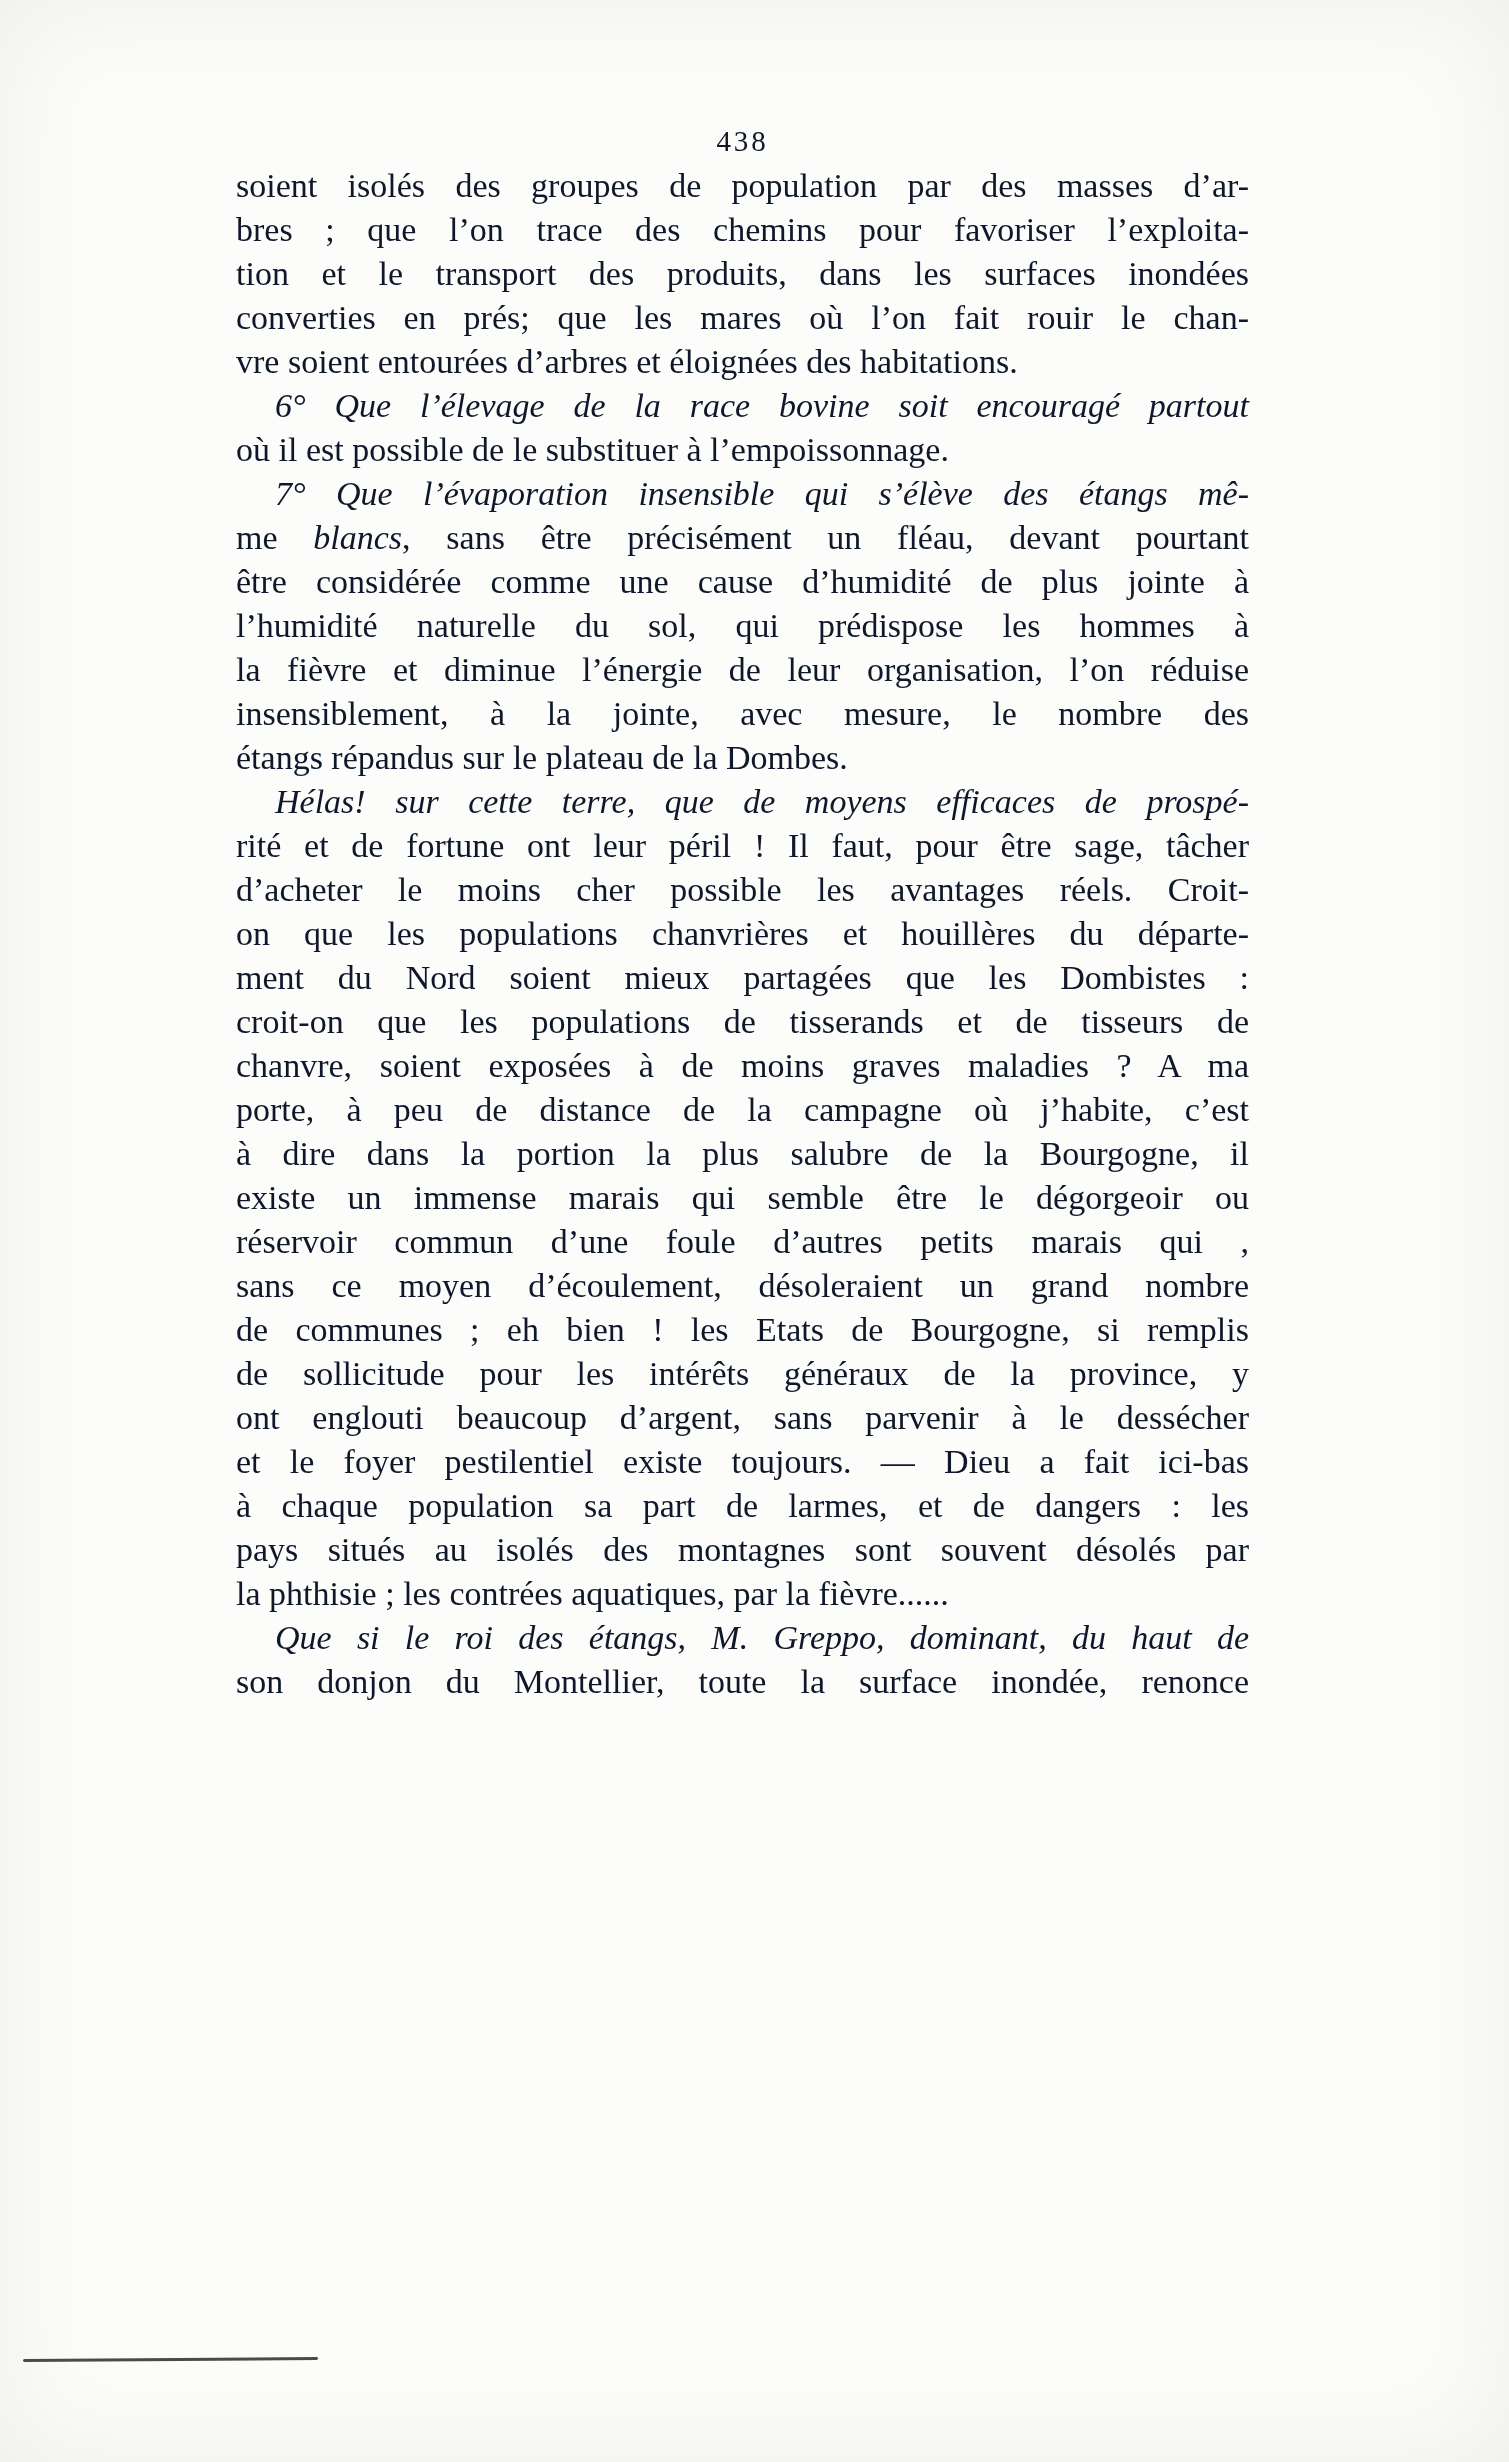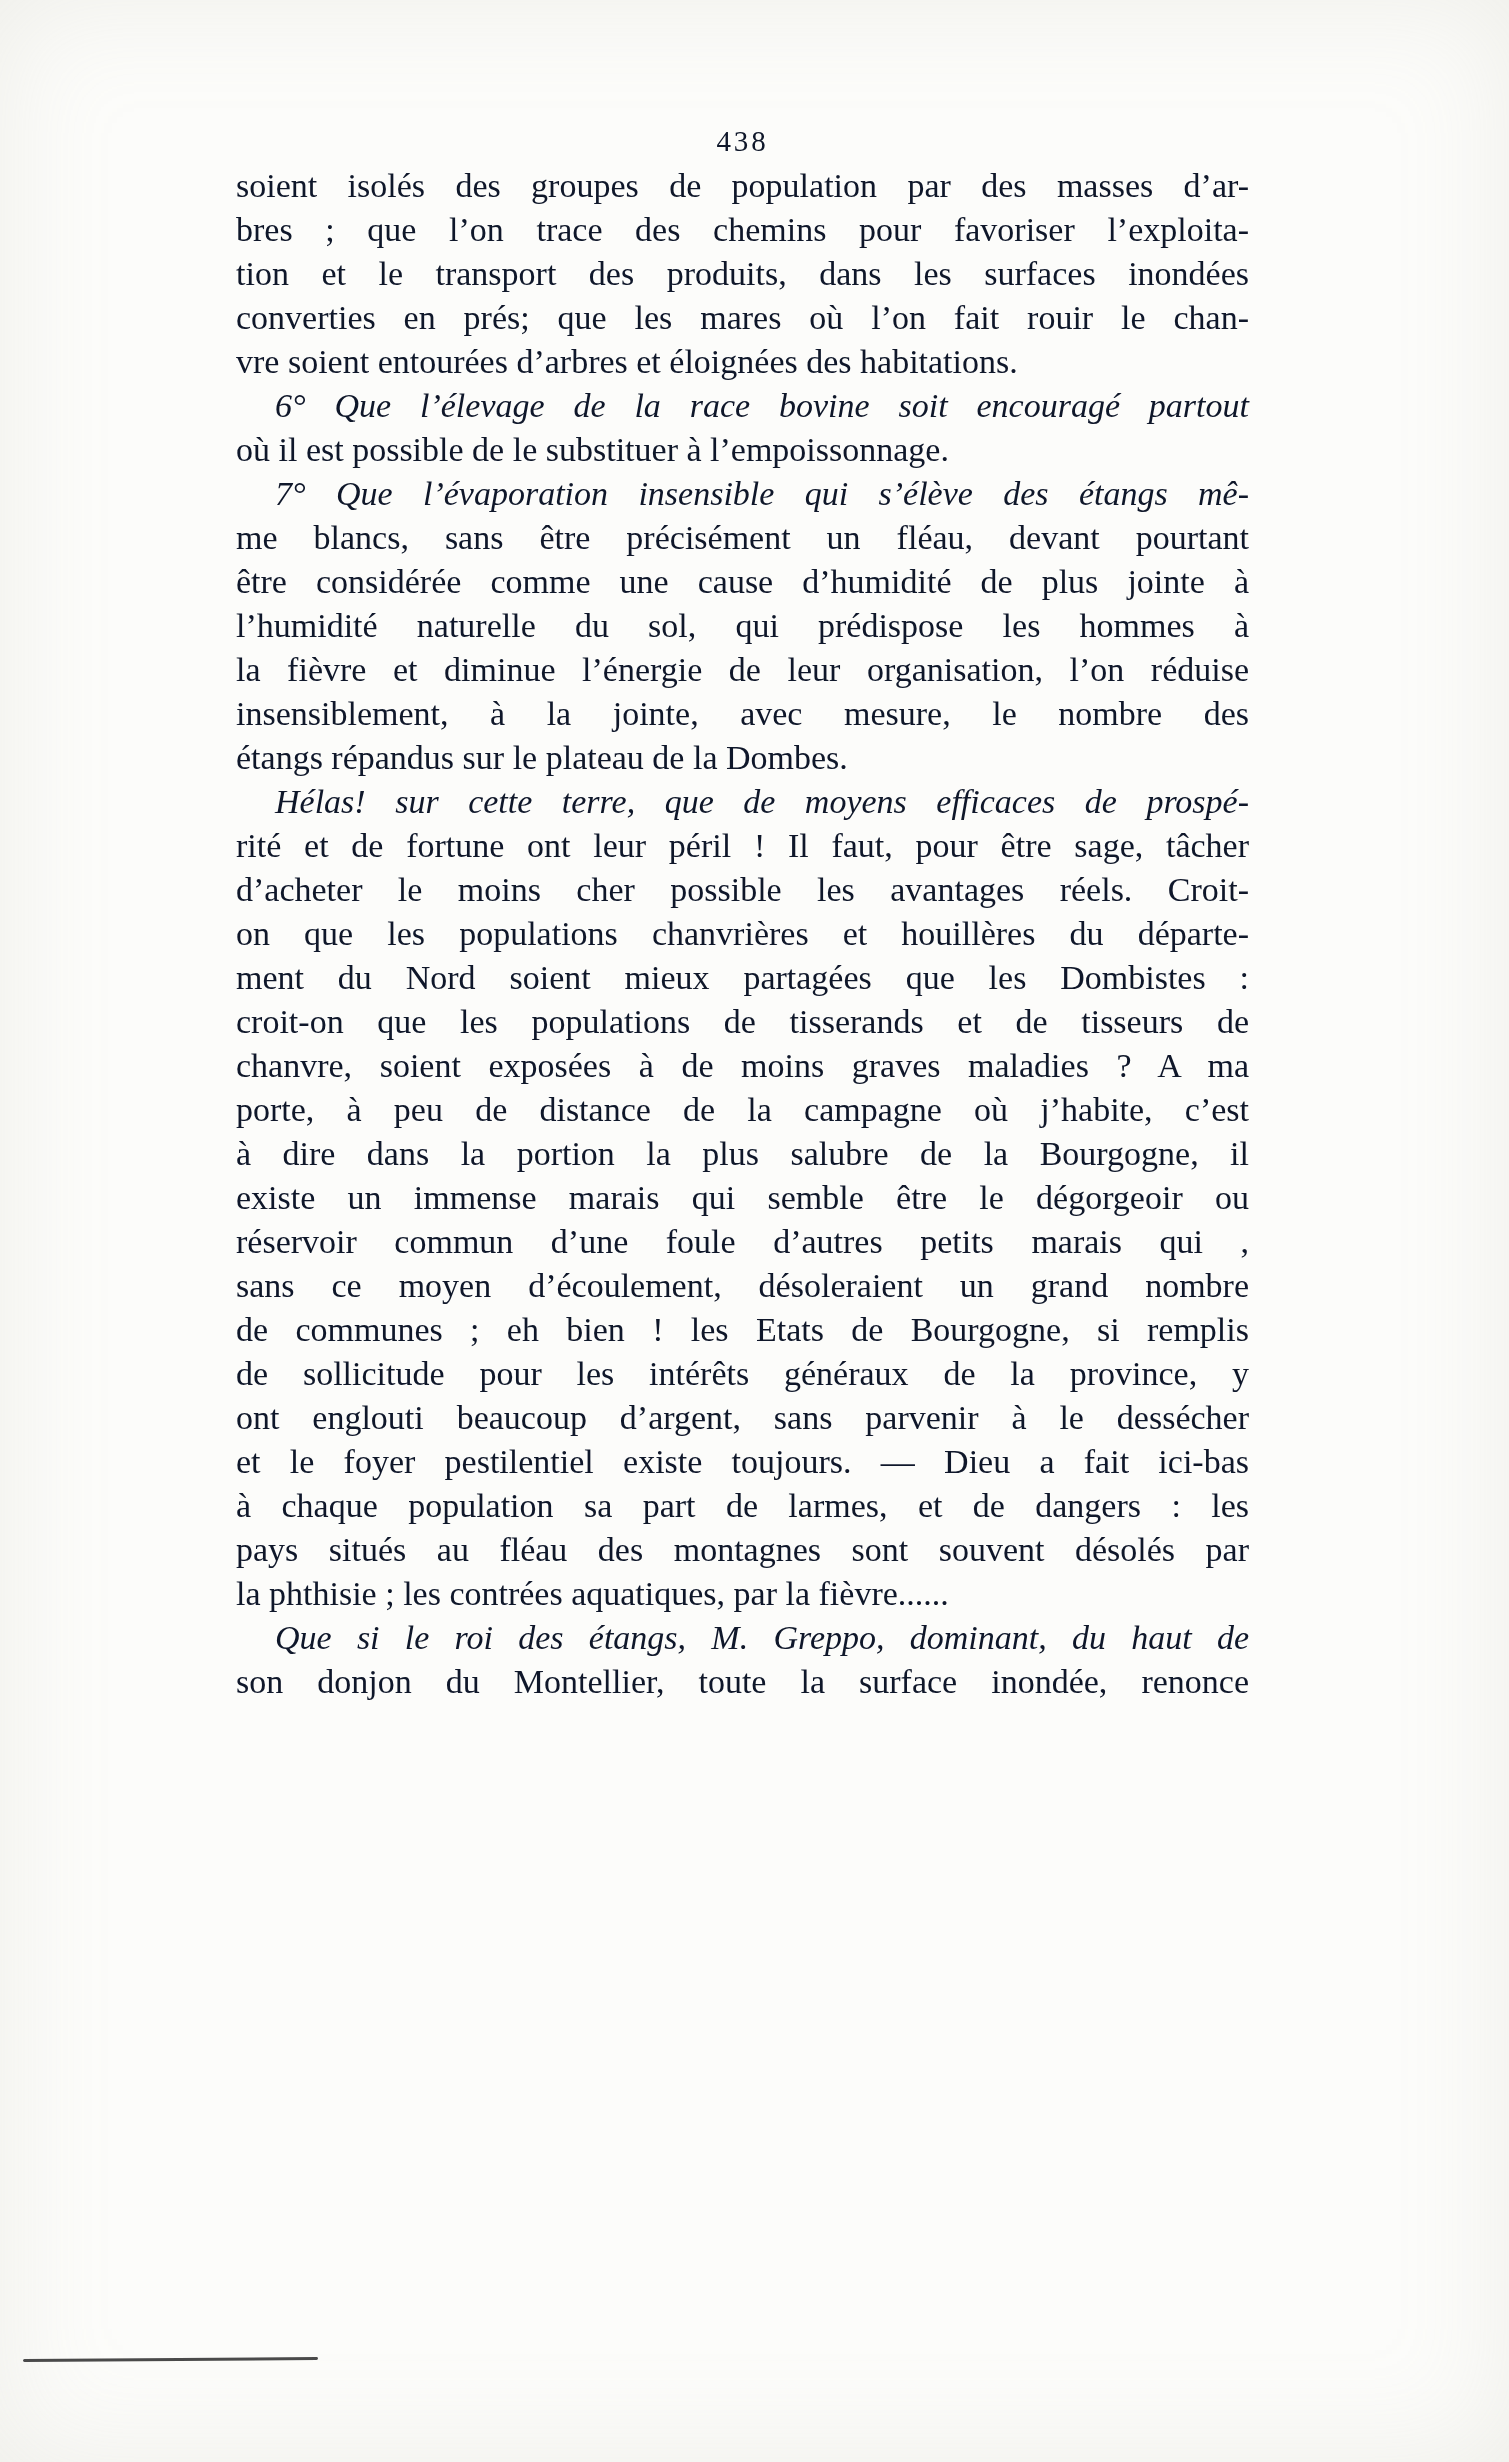--- a/index.html
+++ b/index.html
@@ -42,20 +42,21 @@
     text-align-last: justify;
   }
   .line.last {
     text-align-last: left;
   }
   .line.indent {
     text-indent: 39px;
     font-style: italic;
   }
   .italic {
+    font-style: italic;
   }
   .bottom-rule {
     position: absolute;
     top: 2358px;
     left: 23.4px;
     width: 295px;
     height: 2.8px;
     border-radius: 1.9px;
     transform: rotate(-0.35deg);
   }
@@ -98,21 +99,21 @@
         <div class="line"><span>porte, à peu de distance de la campagne où j’habite, c’est</span></div>
         <div class="line"><span>à dire dans la portion la plus salubre de la Bourgogne, il</span></div>
         <div class="line"><span>existe un immense marais qui semble être le dégorgeoir ou</span></div>
         <div class="line"><span>réservoir commun d’une foule d’autres petits marais qui ,</span></div>
         <div class="line"><span>sans ce moyen d’écoulement, désoleraient un grand nombre</span></div>
         <div class="line"><span>de communes ; eh bien ! les Etats de Bourgogne, si remplis</span></div>
         <div class="line"><span>de sollicitude pour les intérêts généraux de la province, y</span></div>
         <div class="line"><span>ont englouti beaucoup d’argent, sans parvenir à le dessécher</span></div>
         <div class="line"><span>et le foyer pestilentiel existe toujours. — Dieu a fait ici-bas</span></div>
         <div class="line"><span>à chaque population sa part de larmes, et de dangers : les</span></div>
-        <div class="line"><span>pays situés au fléau des montagnes sont souvent désolés par</span></div>
+        <div class="line"><span>pays situés au isolés des montagnes sont souvent désolés par</span></div>
         <div class="line last"><span>la phthisie ; les contrées aquatiques, par la fièvre......</span></div>
       </div>
       <div class="paragraph">
         <div class="line indent"><span>Que si le roi des étangs, M. Greppo, dominant, du haut de</span></div>
         <div class="line"><span>son donjon du Montellier, toute la surface inondée, renonce</span></div>
       </div>
     </div>
 
   <div class="bottom-rule" style="background: rgb(74, 74, 74);"></div>
 </div>

